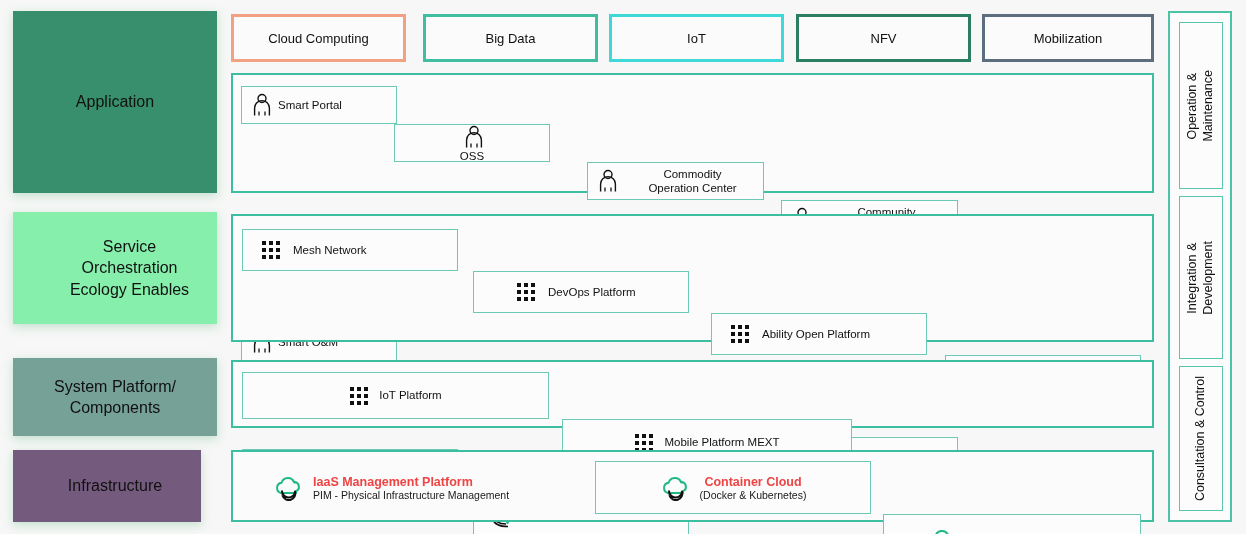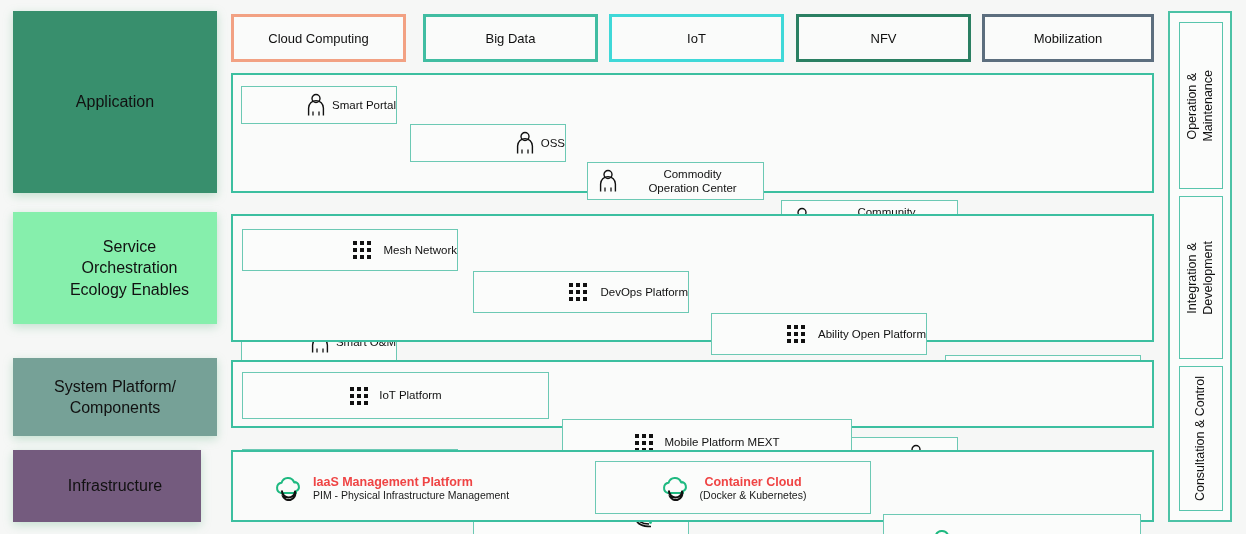--- a/index.html
+++ b/index.html
@@ -34,21 +34,20 @@
   }
 
   .cell {
     background: #fbfcfb;
     border: 1px solid #6cc9b4;
     display: flex;
     align-items: center;
     font-size: 11.5px;
     color: #111;
     position: relative;
-    justify-content: flex-end;
   }
   .cell .lbl { line-height: 1.25; }
 
   
   .pill {
     background: #fafbfa;
     display: flex; align-items: center; justify-content: center;
     font-size: 13px;
     color: #101010;
     border-width: 3px; border-style: solid;
@@ -135,21 +134,21 @@
     <div class="abs cell" style="left:8px; top:11px; width:156px; height:38px;">
       <svg class="ic" style="margin:0 6px 0 10px;" width="20" height="24" viewBox="0 0 20 24">
         <circle cx="10" cy="5.5" r="4" fill="none" stroke="#111" stroke-width="1.4"></circle>
         <path d="M2.6 22.5 V15 a7.4 7.4 0 0 1 14.8 0 V22.5" fill="none" stroke="#111" stroke-width="1.4"></path>
         <line x1="7" y1="18.5" x2="7" y2="22.5" stroke="#111" stroke-width="1.3"></line>
         <line x1="13" y1="18.5" x2="13" y2="22.5" stroke="#111" stroke-width="1.3"></line>
       </svg>
       <span class="lbl">Smart Portal</span>
     </div>
 
-    <div class="abs cell" style="left:177px; top:11px; width:156px; height:38px;">
+    <div class="abs cell" style="left:161px; top:11px; width:156px; height:38px;flex-direction:column;">
       <svg class="ic" style="margin:0 6px 0 10px;" width="20" height="24" viewBox="0 0 20 24">
         <circle cx="10" cy="5.5" r="4" fill="none" stroke="#111" stroke-width="1.4"></circle>
         <path d="M2.6 22.5 V15 a7.4 7.4 0 0 1 14.8 0 V22.5" fill="none" stroke="#111" stroke-width="1.4"></path>
         <line x1="7" y1="18.5" x2="7" y2="22.5" stroke="#111" stroke-width="1.3"></line>
         <line x1="13" y1="18.5" x2="13" y2="22.5" stroke="#111" stroke-width="1.3"></line>
       </svg>
       <span class="lbl">OSS</span>
     </div>
 
     <div class="abs cell" style="left:354px; top:11px; width:177px; height:38px;">
@@ -241,21 +240,21 @@
             <rect x="8" y="8" width="4" height="4"></rect>
             <rect x="15" y="8" width="4" height="4"></rect>
           <rect x="1" y="15" width="4" height="4"></rect>
             <rect x="8" y="15" width="4" height="4"></rect>
             <rect x="15" y="15" width="4" height="4"></rect>
         </g>
       </svg>
       <span class="lbl">Mesh Network</span>
     </div>
 
-    <div class="abs cell" style="left:240px; top:13px; width:216px; height:42px;">
+    <div class="abs cell" style="left:240px; top:13px; width:216px; height:42px;padding-left:24px;">
       <svg class="ic" style="margin:0 12px 0 18px;" width="20" height="20" viewBox="0 0 20 20">
         <g fill="#111">
           <rect x="1" y="1" width="4" height="4"></rect>
             <rect x="8" y="1" width="4" height="4"></rect>
             <rect x="15" y="1" width="4" height="4"></rect>
           <rect x="1" y="8" width="4" height="4"></rect>
             <rect x="8" y="8" width="4" height="4"></rect>
             <rect x="15" y="8" width="4" height="4"></rect>
           <rect x="1" y="15" width="4" height="4"></rect>
             <rect x="8" y="15" width="4" height="4"></rect>

